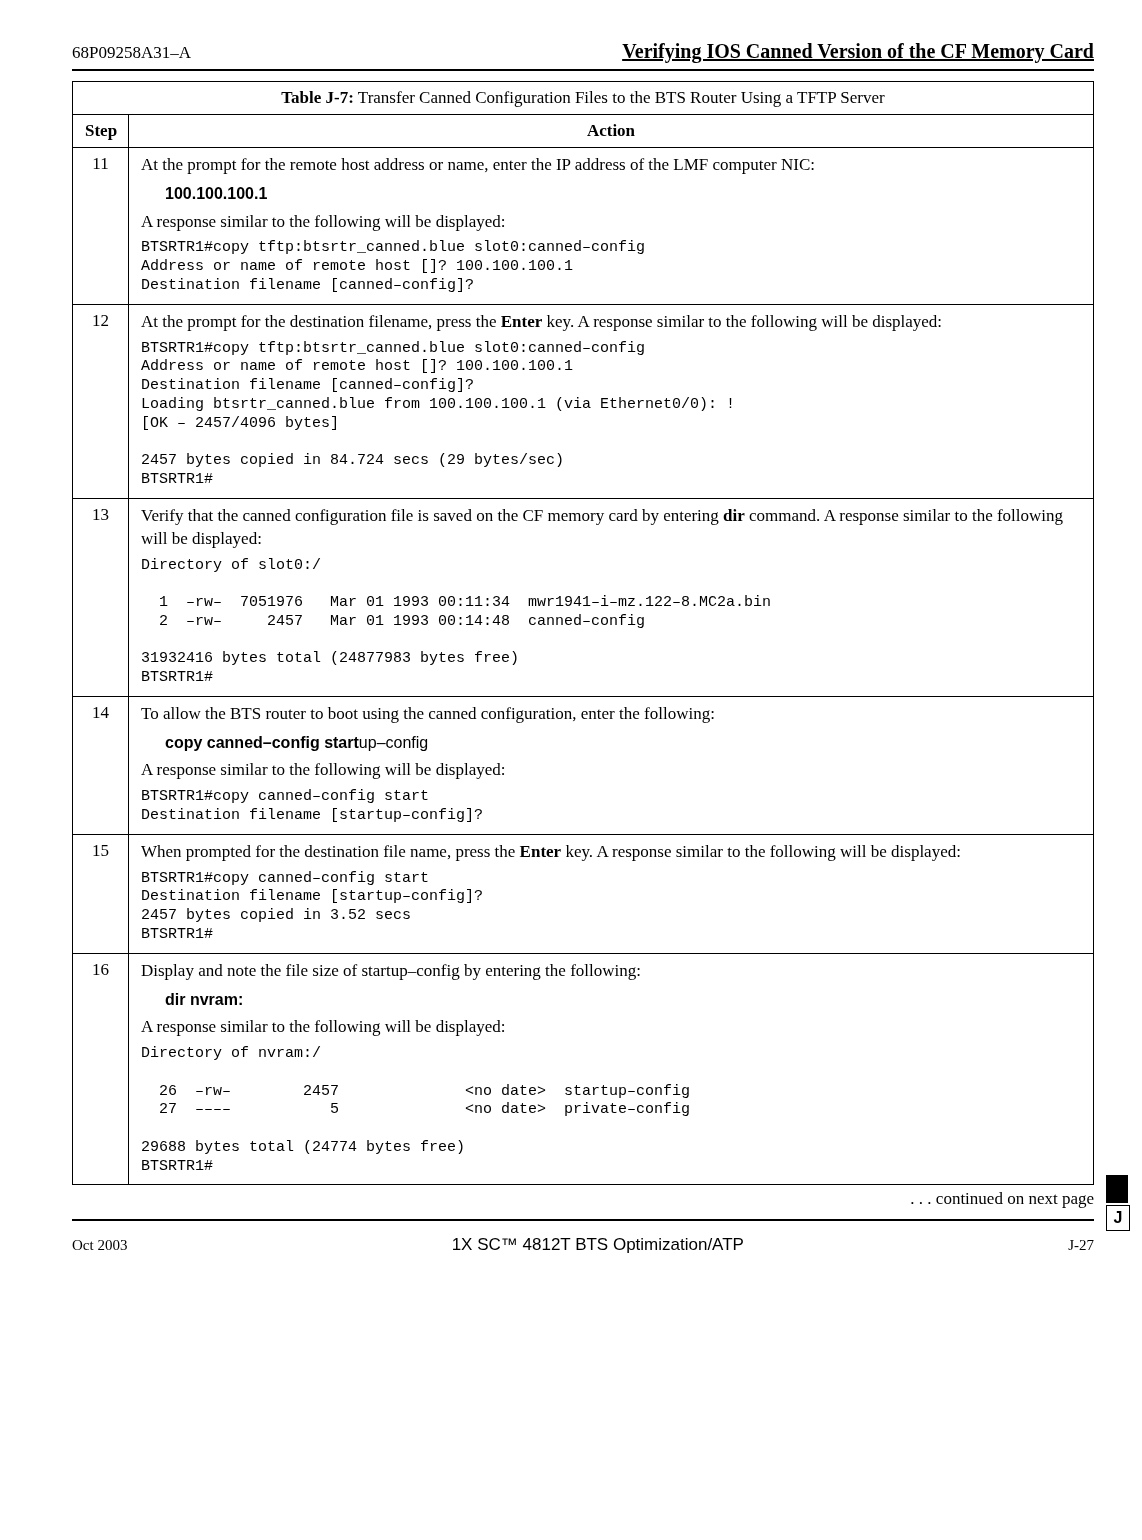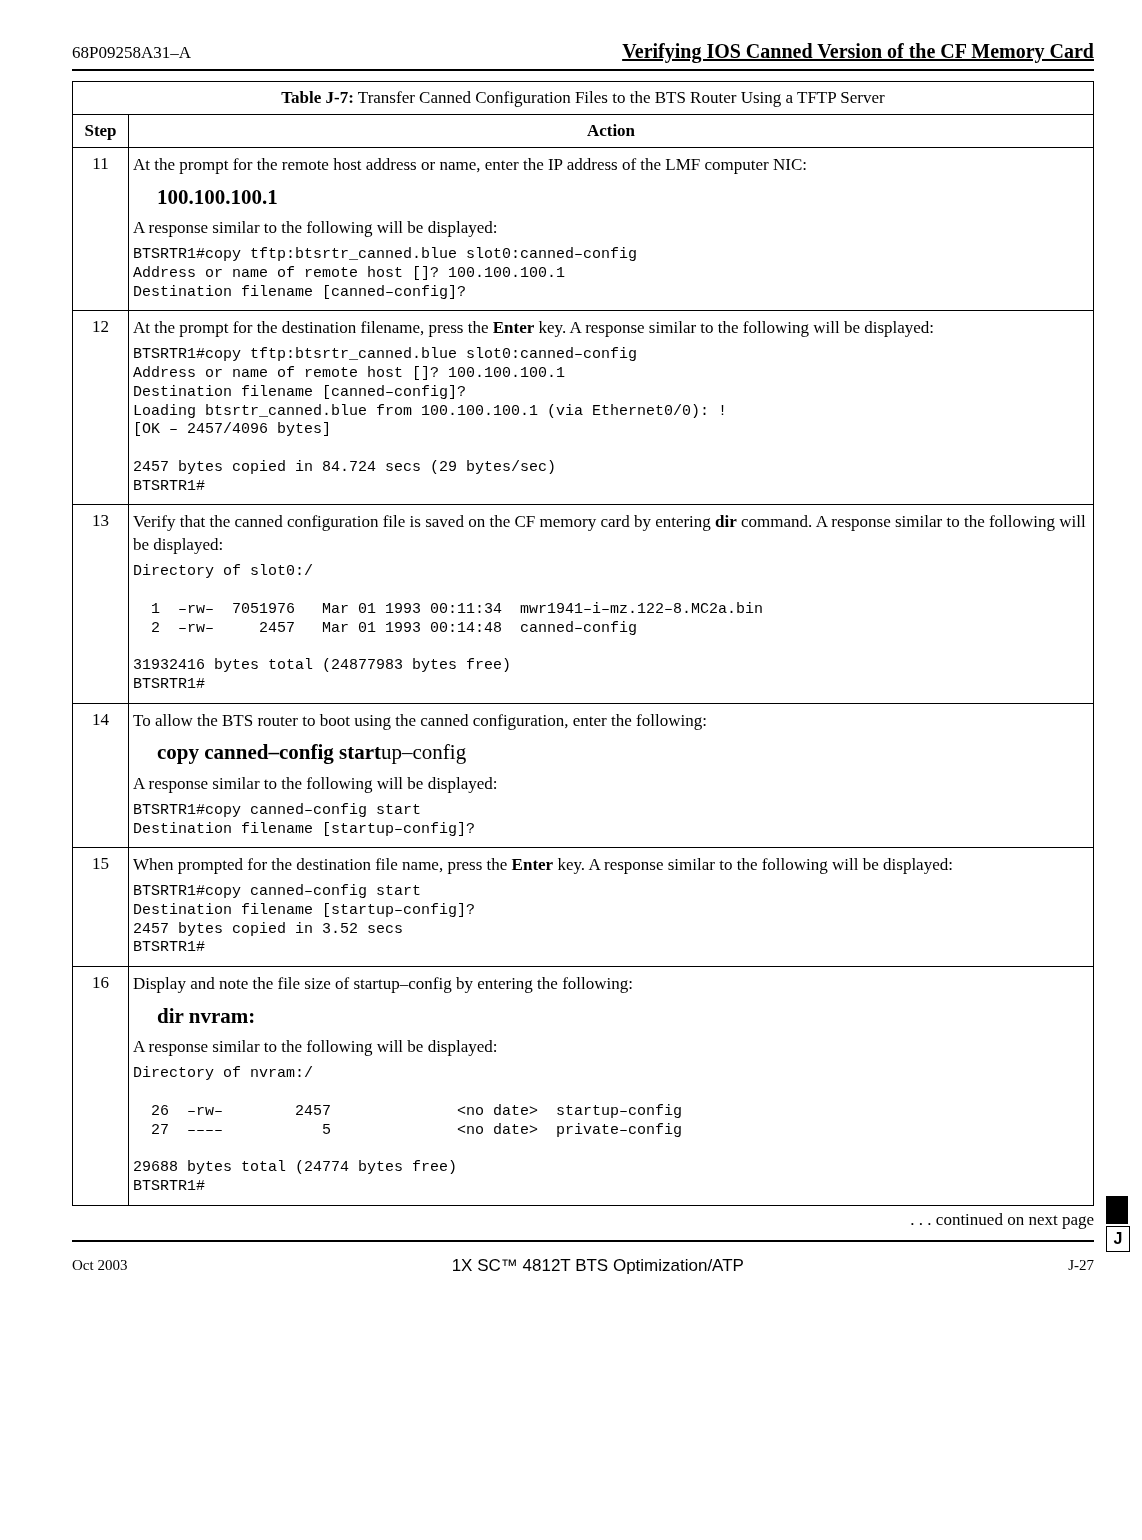--- a/index.html
+++ b/index.html
@@ -28,21 +28,21 @@
   .hdr-left { font-size: 17px; margin-top: 19px; }
   .hdr-right { font-weight: bold; font-size: 20px; text-decoration: underline; }
   table.main {
     width: 100%;
     border-collapse: collapse;
     table-layout: fixed;
   }
   table.main th, table.main td {
     border: 1px solid #000;
     vertical-align: top;
-    padding: 6px 4px;
+    padding: 6px 12px;
   }
   table.main col.stepcol { width: 56px; }
   th.caption {
     font-weight: normal;
     text-align: center;
     font-size: 17px;
     padding: 6px 8px;
   }
   th.caption .tbl-label { font-weight: bold; }
   th.colhead {
@@ -53,23 +53,23 @@
     text-align: center;
     font-size: 17px;
   }
   td.actioncell {
     font-size: 17px;
     line-height: 1.35;
     margin-top: 32px;
   }
   td.actioncell p { margin: 0 0 6px 0; }
   .cmd {
-    font-family: Liberation Serif, serif;
+    font-family: Liberation Sans, sans-serif;
     font-weight: bold;
-    font-size: 21px;
+    font-size: 16px;
     margin-left: 24px;
     margin-bottom: 6px;
   }
   .cmd .light { font-weight: normal; }
   pre.code {
     font-family: "Courier New", Courier, monospace;
     font-size: 15px;
     line-height: 1.25;
     white-space: pre;
     margin: 4px 0 2px 0;

